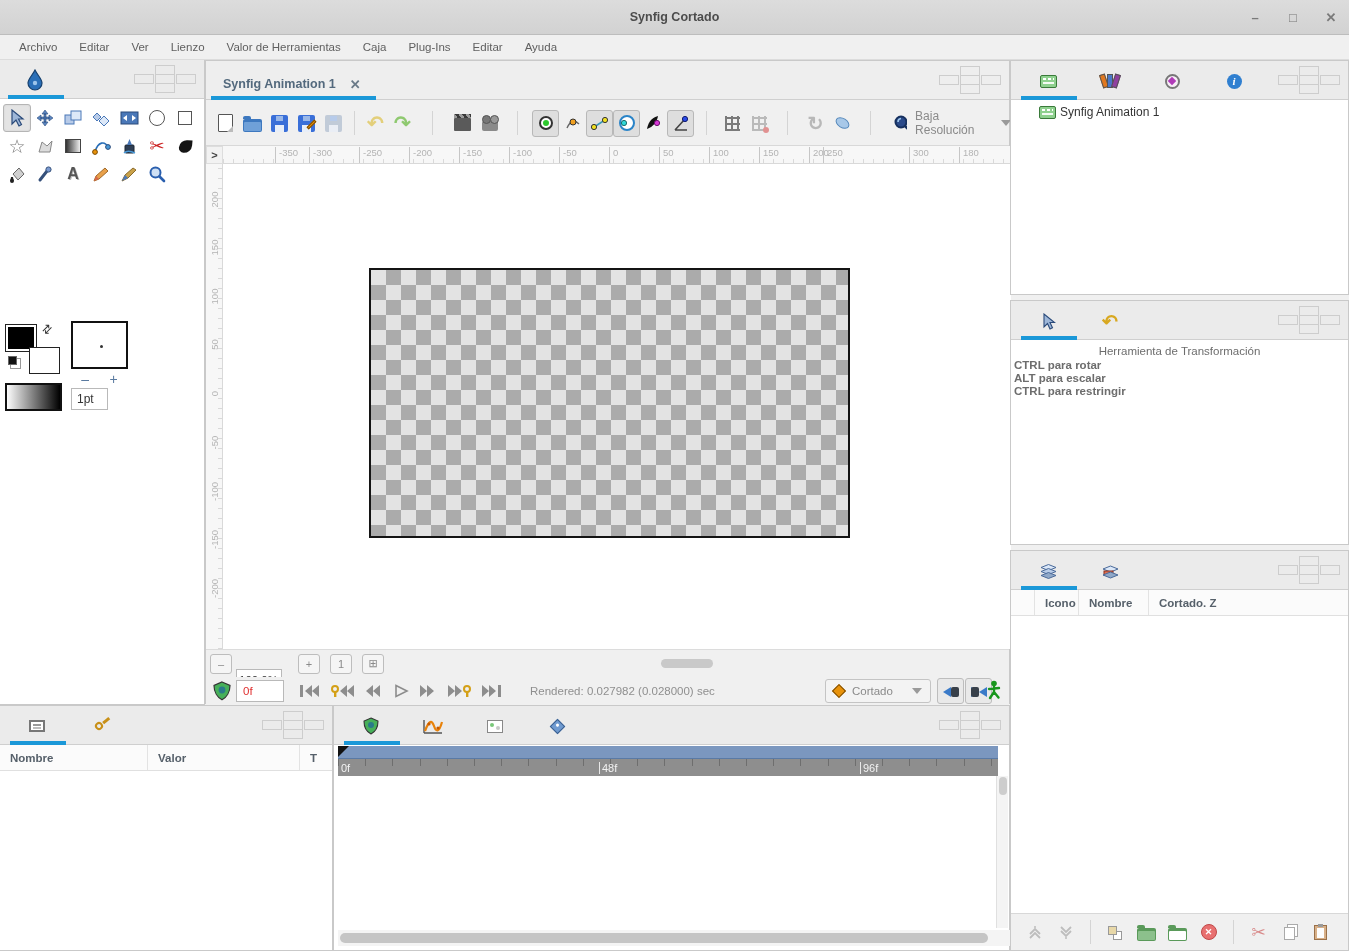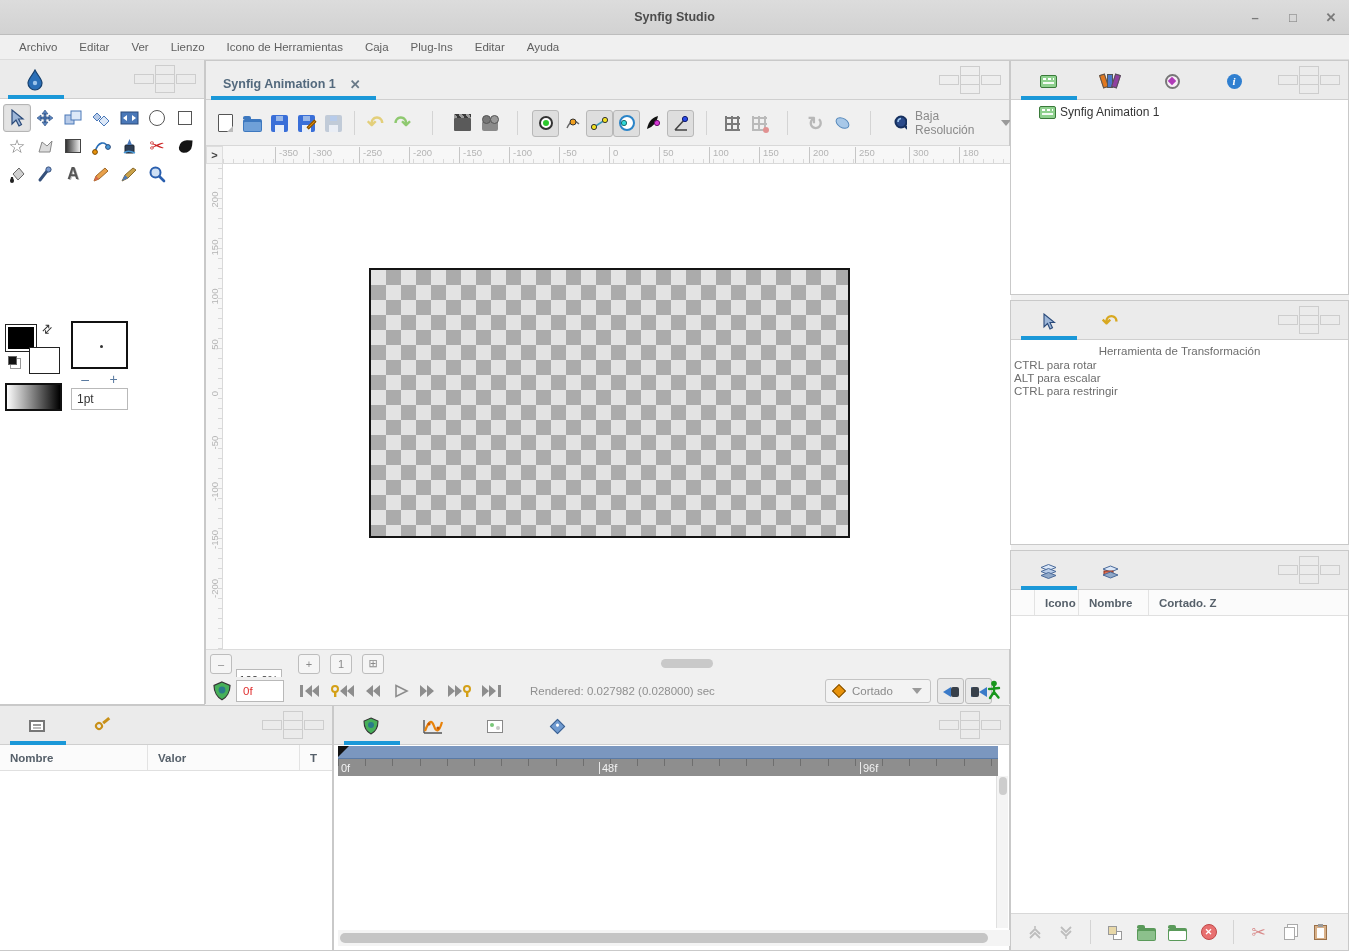--- a/index.html
+++ b/index.html
@@ -44,21 +44,21 @@
     border:2px solid #fff; outline:1px solid #222; }
   .bgswatch { position:absolute; left:30px; top:288px; width:29px; height:25px; background:#fff;
     border:2px solid #fff; outline:1px solid #222; }
   .swapbtn { position:absolute; left:42px; top:262px; font-size:12px; color:#333; transform:rotate(-45deg); }
   .resetsw { position:absolute; left:8px; top:296px; width:9px; height:9px; background:#111; border:1px solid #666; box-shadow:3px 3px 0 #fff, 3px 3px 0 1px #999; }
   .brushprev { position:absolute; left:71px; top:261px; width:57px; height:48px; background:#fff; border:2px solid #111; }
   .brushprev i { position:absolute; left:27px; top:22px; width:3px; height:3px; background:#333; border-radius:50%; }
   .minusplus { position:absolute; left:71px; top:311px; width:57px; display:flex; justify-content:space-around; color:#5a7aa0; font-size:14px; }
   .gradwidget { position:absolute; left:5px; top:323px; width:57px; height:28px; border:2px solid #111;
     background:linear-gradient(90deg,#fdfdfd,#000); }
-  .widthfield { position:absolute; left:71px; top:328px; width:57px; height:22px; border:1px solid #b9b9b9;
+  .widthfield { position:absolute; left:71px; top:328px; width:37px; height:22px; border:1px solid #b9b9b9;
     background:#fff; font-family:"Liberation Sans",sans-serif; font-size:12px; color:#333; padding-left:5px; }
 
   
   #canvaswin { left:205px; top:60px; width:805px; height:644px; background:#f0f0f0; }
   .ctab { position:absolute; left:5px; top:7px; height:32px; display:flex; align-items:center; padding:0 12px; gap:14px; }
   .ctab .lbl { font-weight:bold; color:#53697d; font-size:12.5px; }
   .ctab .x { color:#6a7a88; font-weight:bold; font-size:13px; }
   .ctabline { position:absolute; left:5px; top:35px; width:165px; height:4px; background:#1b98d8; }
   .ctoolbar { position:absolute; left:0; top:40px; width:100%; height:45px; background:#f0f0f0;
     border-bottom:1px solid #d8d8d8; display:flex; align-items:center; padding-left:6px; }
@@ -102,21 +102,21 @@
   .lockbtn { position:absolute; top:1px; width:27px; height:26px; border:1px solid #bdbdbd; border-radius:3px; background:#e9e9e9;
     display:flex; align-items:center; justify-content:center; }
   .animman { position:absolute; left:780px; top:3px; }
 
   
   #canvasespanel { left:1010px; top:60px; width:339px; height:235px; }
   #tooloptions  { left:1010px; top:300px; width:339px; height:245px; }
   #layerspanel  { left:1010px; top:550px; width:339px; height:401px; }
   .treeitem { position:absolute; left:28px; top:44px; display:flex; align-items:center; gap:4px; color:#333; font-size:12px; }
   .topttl { position:absolute; left:0; top:44px; width:100%; text-align:center; color:#6d6d6d; font-size:11.5px; }
-  .hintlines { position:absolute; left:3px; top:58px; color:#6d6d6d; font-size:11.5px; line-height:13px; }
+  .hintlines { position:absolute; left:3px; top:58px; color:#6d6d6d; font-size:11.5px; line-height:13px;font-weight:bold; }
   .layertools { position:absolute; left:0; bottom:0; width:100%; height:37px; background:#f0f0f0; border-top:1px solid #d8d8d8;
     display:flex; align-items:center; padding-left:10px; gap:4px; }
 
   
   #paramspanel { left:0; top:705px; width:333px; height:246px; border-left:none; }
 
   
   #timetrack { left:333px; top:705px; width:677px; height:246px; }
   .timebar { position:absolute; left:4px; top:40px; width:660px; height:13px; background:#7b97bf; border-bottom:1px solid #5a7aa5; }
   .timebar .cursor0 { position:absolute; left:0; top:0; width:0; height:0; border-top:11px solid #111; border-right:11px solid transparent; }
@@ -192,34 +192,34 @@
   .icn-gpage::after { content:""; position:absolute; left:2px; top:2px; right:2px; height:2px;
      background:repeating-linear-gradient(90deg,#fff 0 3px,transparent 3px 5px); box-shadow:0 4px 0 rgba(255,255,255,.9); }
   .icn-teardrop { width:13px; height:13px; background:#151515; border-radius:0 100% 60% 100%; transform:rotate(95deg); }
 
   .kf-hint { font-size:11.5px; }
 </style>
 </head>
 <body>
 
 <div class="titlebar">
-  <span class="title">Synfig Studio</span>
+  <span class="title">Synfig Cortado</span>
   <div class="winctl">
     <span>–</span>
     <span>□</span>
     <span>✕</span>
   </div>
 </div>
 
 <div class="menubar">
   <span>Archivo</span>
   <span>Editar</span>
   <span>Ver</span>
   <span>Lienzo</span>
-  <span>Icono de Herramientas</span>
+  <span>Valor de Herramientas</span>
   <span>Caja</span>
   <span>Plug-Ins</span>
   <span>Editar</span>
   <span>Ayuda</span>
 </div>
 
 <div id="toolbox" class="panel">
   <div class="tabbar">
     <div class="tabicon" style="left:22px;">
       <svg width="18" height="22">
@@ -481,21 +481,21 @@
     <span style="left:136px">-250</span>
     <span style="left:186px">-200</span>
     <span style="left:236px">-150</span>
     <span style="left:286px">-100</span>
     <span style="left:336px">-50</span>
     <span style="left:386px">0</span>
     <span style="left:436px">50</span>
     <span style="left:486px">100</span>
     <span style="left:536px">150</span>
     <span style="left:586px">200</span>
-    <span style="left:632px">250</span>
+    <span style="left:600px">250</span>
     <span style="left:686px">300</span>
     <span style="left:736px">180</span>
   </div>
 
   <div class="vruler">
     <span style="top:30px">200</span>
     <span style="top:78px">150</span>
     <span style="top:127px">100</span>
     <span style="top:175px">50</span>
     <span style="top:224px">0</span>

